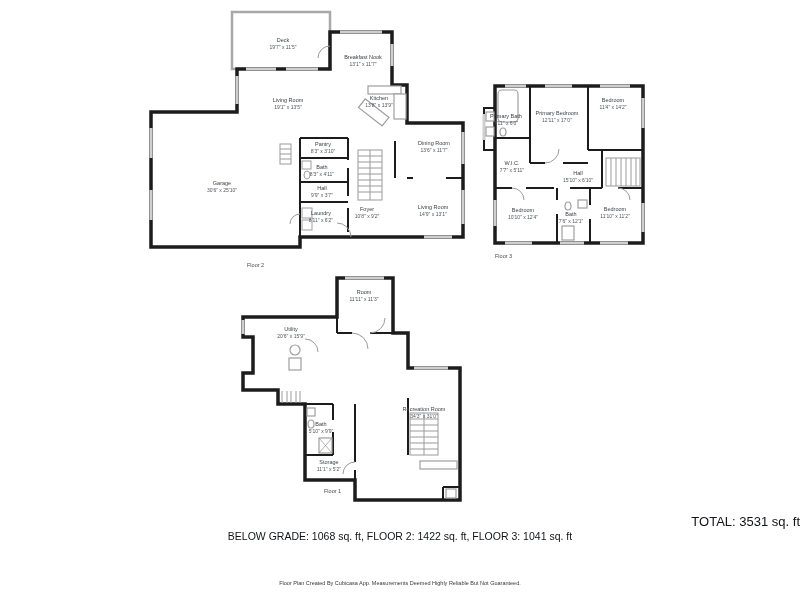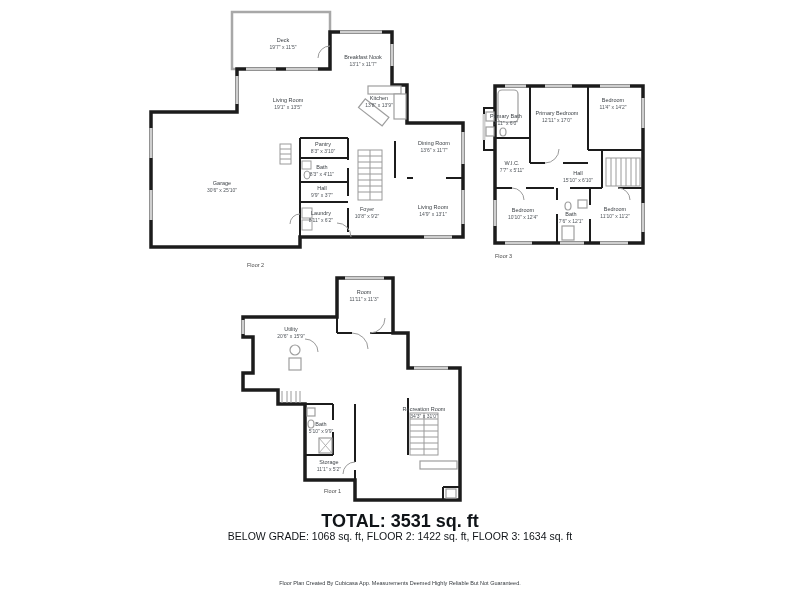--- a/index.html
+++ b/index.html
@@ -9,21 +9,21 @@
   }
   svg.plan{position:absolute;left:0;top:0;z-index:0;}
   .room-label{
     position:absolute;transform:translate(-50%,-50%);
     text-align:center;color:#3a3f44;white-space:nowrap;z-index:2;
   }
   .room-name{font-size:5.5px;line-height:7px;}
   .room-dims{font-size:5px;line-height:6px;color:#51565c;}
   .floor-caption{position:absolute;font-size:5.5px;color:#4a4a4a;z-index:2;}
   .summary{position:absolute;left:0;right:0;top:514px;text-align:center;color:#101418;z-index:2;}
-  .summary .total{font-size:18px;font-weight:bold;line-height:15px;margin-bottom:1px;}
+  .summary .total{font-size:13px;font-weight:normal;line-height:15px;margin-bottom:1px;text-align:right;}
   .summary .line{font-size:10.5px;line-height:12px;}
   .footer{position:absolute;left:0;right:0;top:580px;text-align:center;font-size:5.5px;color:#33383d;z-index:2;}
 </style>
 </head>
 <body>
 
 <svg class="plan" width="800" height="600" viewBox="0 0 800 600">
 
   <g>
 
@@ -282,15 +282,15 @@
   <div class="room-dims">11'1" x 5'2"</div>
 </div>
 <div class="room-label" style="left:424px;top:412px">
   <div class="room-name">Recreation Room</div>
   <div class="room-dims">34'3" x 31'0"</div>
 </div>
 <div class="floor-caption" style="left:324px;top:488px">Floor 1</div>
 
 <div class="summary">
   <div class="total">TOTAL: 3531 sq. ft</div>
-  <div class="line">BELOW GRADE: 1068 sq. ft, FLOOR 2: 1422 sq. ft, FLOOR 3: 1634 sq. ft</div>
+  <div class="line">BELOW GRADE: 1068 sq. ft, FLOOR 2: 1422 sq. ft, FLOOR 3: 1041 sq. ft</div>
 </div>
 <div class="footer">Floor Plan Created By Cubicasa App. Measurements Deemed Highly Reliable But Not Guaranteed.</div>
 
 </body></html>

